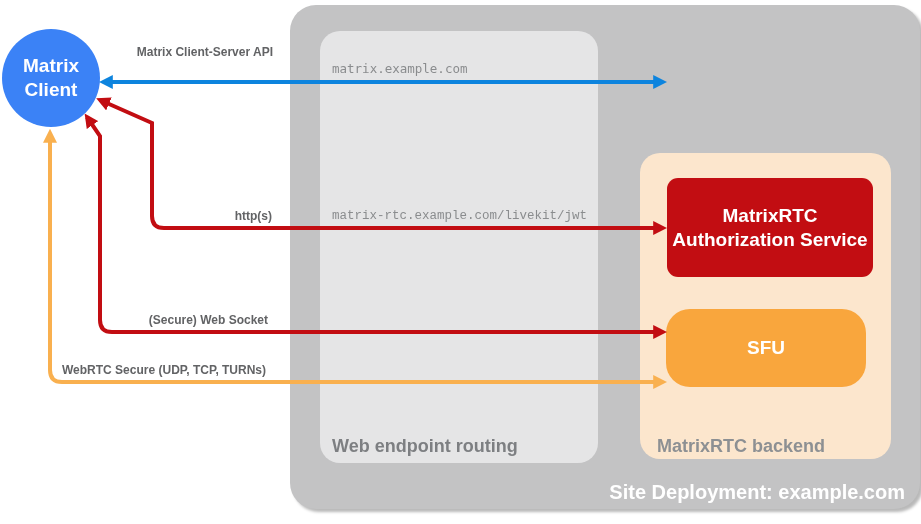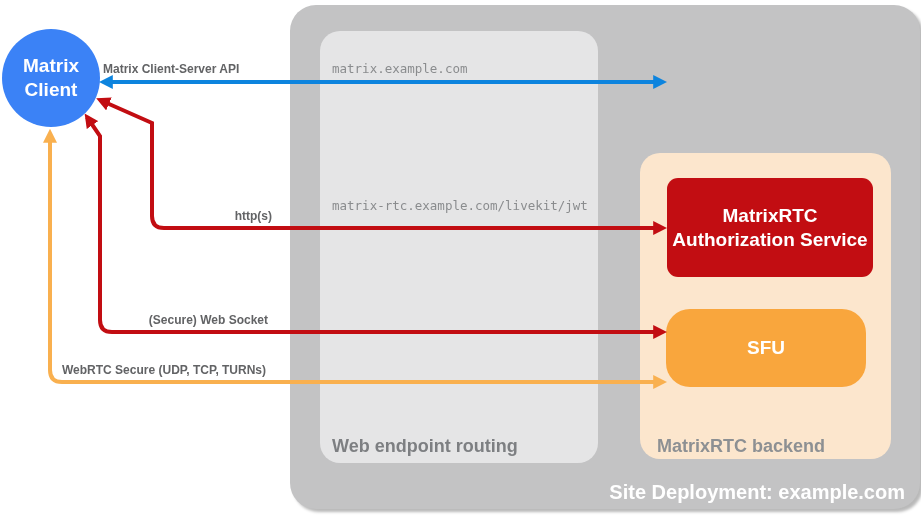--- a/index.html
+++ b/index.html
@@ -83,25 +83,25 @@
       <marker id="ah-orange-start" viewBox="0 0 10 10" refX="7" refY="5" markerWidth="3.5" markerHeight="3.5" orient="0" markerUnits="strokeWidth">
           <path d="M0,0 L10,5 L0,10 Z" fill="#f9b04f"></path>
         </marker>
     </defs>
     <path d="M 663 82 L 103 82" fill="none" stroke="#0d84de" stroke-width="4" marker-start="url(#ah-blue-start)" marker-end="url(#ah-blue-end)"></path>
     <path d="M 663 228 L 164 228 Q 152 228 152 216 L 152 123 L 100 100" fill="none" stroke="#c20d12" stroke-width="4" marker-start="url(#ah-red-start)" marker-end="url(#ah-red-end)"></path>
     <path d="M 663 332 L 112 332 Q 100 332 100 320 L 100 136 L 87 117" fill="none" stroke="#c20d12" stroke-width="4" marker-start="url(#ah-red-start)" marker-end="url(#ah-red-end)"></path>
     <path d="M 663 382 L 62 382 Q 50 382 50 370 L 50 133" fill="none" stroke="#f9b04f" stroke-width="4" marker-start="url(#ah-orange-start)" marker-end="url(#ah-orange-end)"></path>
   </svg>
 
-  <div class="arrow-label" style="left:103px;top:62px;width:170px;text-align:left;">Matrix Client-Server API</div>
+  <div class="arrow-label" style="left:103px;top:45px;width:170px;text-align:right;">Matrix Client-Server API</div>
   <div class="arrow-label" style="left:172px;top:209px;width:100px;text-align:right;">http(s)</div>
   <div class="arrow-label" style="left:120px;top:313px;width:148px;text-align:right;">(Secure) Web Socket</div>
   <div class="arrow-label" style="left:62px;top:363px;">WebRTC Secure (UDP, TCP, TURNs)</div>
 
   <div class="mono-label" style="left:332px;top:61px;">matrix.example.com</div>
-  <div class="mono-label" style="left:332px;top:198px;">matrix-rtc.example.com/livekit/jwt</div>
+  <div class="mono-label" style="left:332px;top:209px;font-family:Liberation Mono, monospace;">matrix-rtc.example.com/livekit/jwt</div>
 
   <div class="zone-label routing">Web endpoint routing</div>
   <div class="zone-label backend">MatrixRTC backend</div>
   <div class="site-label">Site Deployment: example.com</div>
 
 </div>
 
 </body></html>

